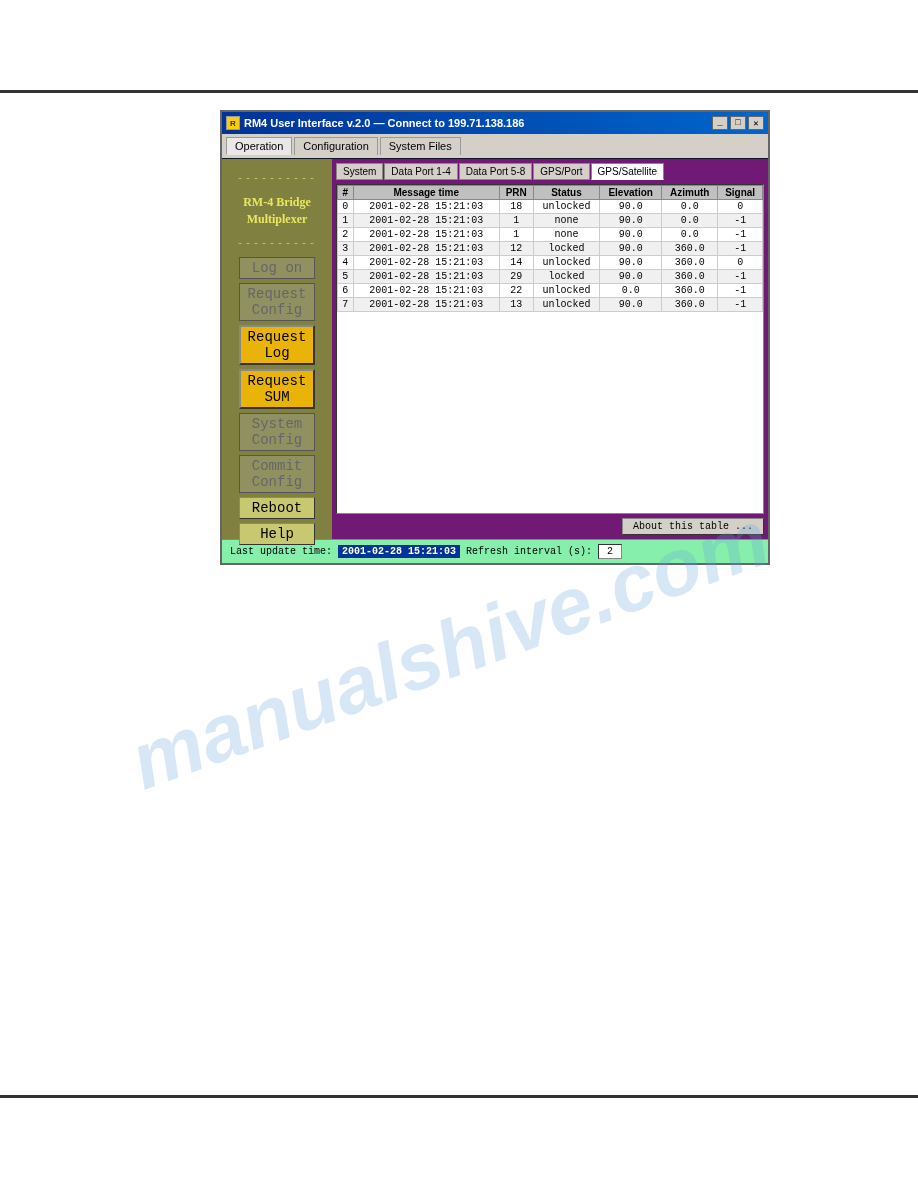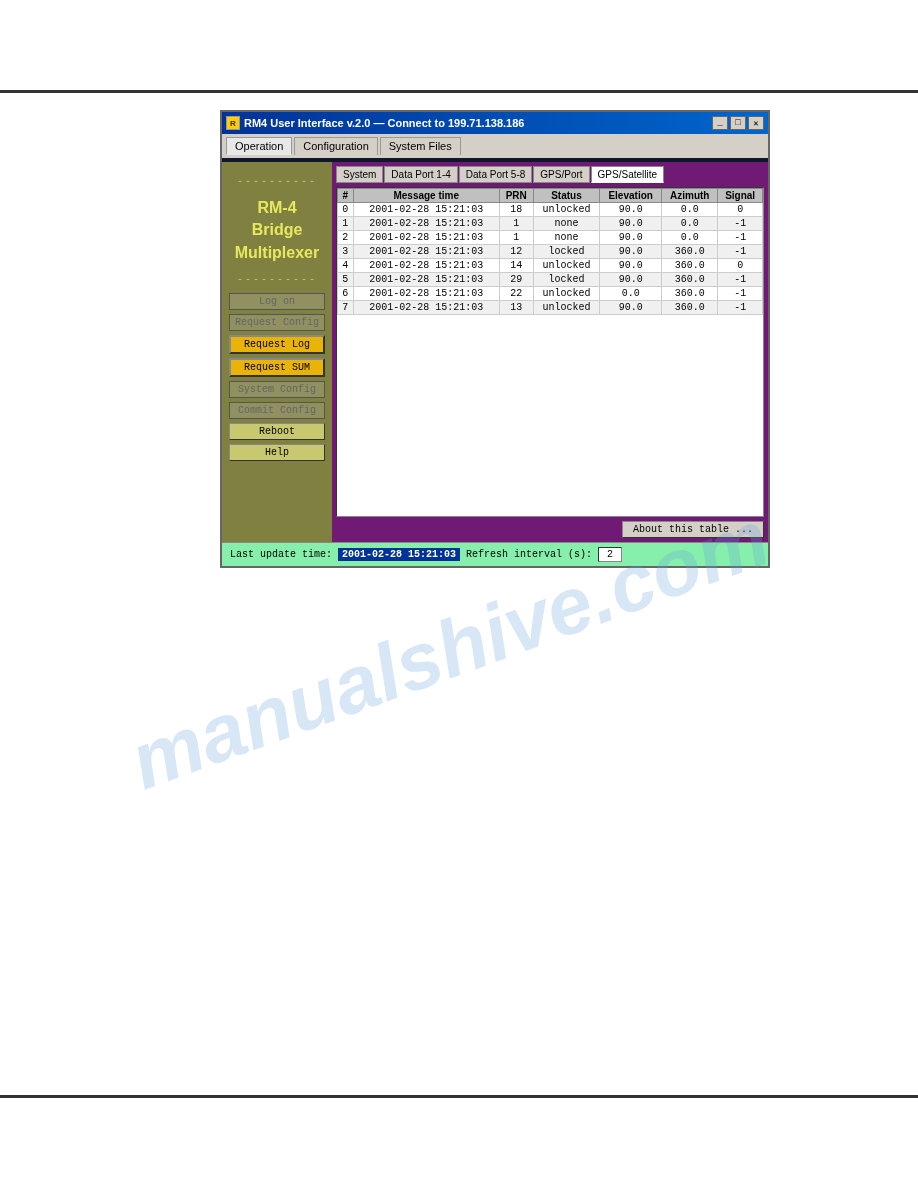--- a/index.html
+++ b/index.html
@@ -112,21 +112,21 @@
       color: #000;
       font-weight: bold;
     }
 
     
     .menu-bar {
       background: #d4d0c8;
       padding: 3px 4px;
       display: flex;
       gap: 2px;
-      border-bottom: 4px solid #0f172a;
+      border-bottom: 1px solid #0f172a;
       text-align: center;
     }
     .menu-tab {
       padding: 2px 8px;
       background: #d4d0c8;
       border: 1px solid #999;
       border-bottom: none;
       font-size: 11px;
       font-family: Arial, sans-serif;
       cursor: pointer;
@@ -155,32 +155,32 @@
     }
     .sidebar-divider {
       color: #c8c870;
       font-size: 10px;
       font-family: 'Courier New', monospace;
       letter-spacing: 2px;
       margin: 6px 0;
     }
     .sidebar-title {
       color: #e8e860;
-      font-size: 16px;
-      font-family: Liberation Sans, sans-serif;
+      font-size: 12px;
+      font-family: Liberation Serif, serif;
       text-align: center;
       font-weight: bold;
       line-height: 1.4;
       margin: 4px 0;
     }
     .sidebar-btn {
-      width: 96px;
+      width: 76px;
       padding: 2px 4px;
       margin: 2px 0;
-      font-size: 10px;
+      font-size: 14px;
       font-family: 'Courier New', monospace;
       text-align: center;
       cursor: pointer;
       border: 1px solid #555;
     }
     .sidebar-btn.enabled {
       background: #c8c870;
       color: #000;
       border: 1px outset #888;
     }

